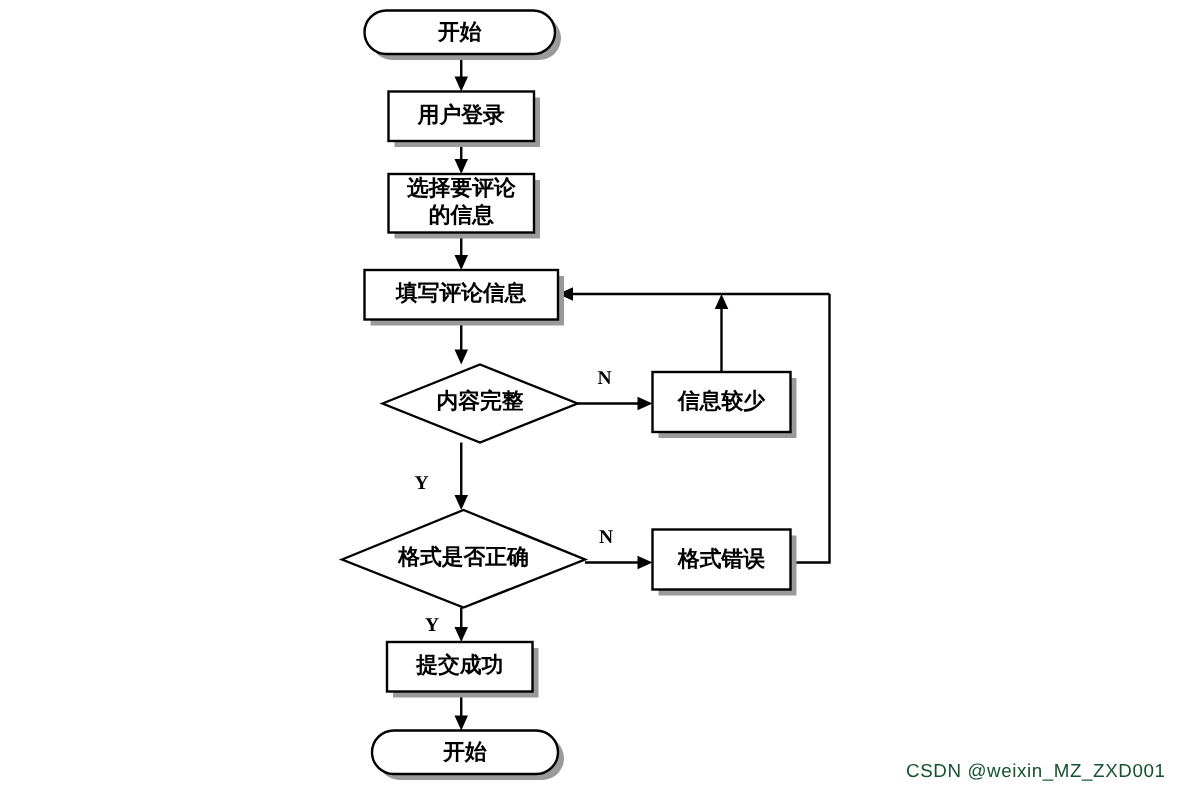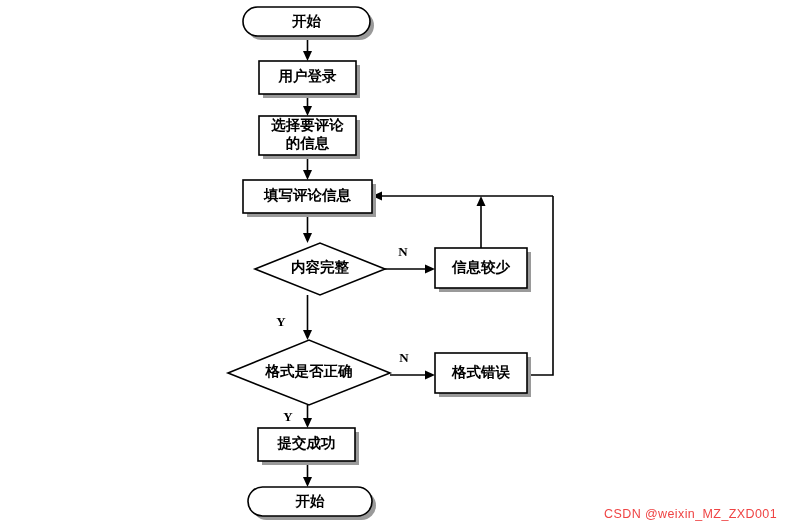--- a/index.html
+++ b/index.html
@@ -56,21 +56,21 @@
     fill: #000000;
     text-anchor: middle;
     dominant-baseline: middle;
   }
   .watermark {
     position: absolute;
     right: 9px;
     bottom: 6px;
     font-family: "Liberation Sans", "DejaVu Sans", sans-serif;
     font-size: 12.5px;
-    color: #ef4444;
+    color: #14532d;
     letter-spacing: 0.4px;
     white-space: nowrap;
     user-select: none;
   }
 </style>
 </head>
 <body>
 
 <svg id="flow-canvas" viewBox="0 0 786 527">
 

